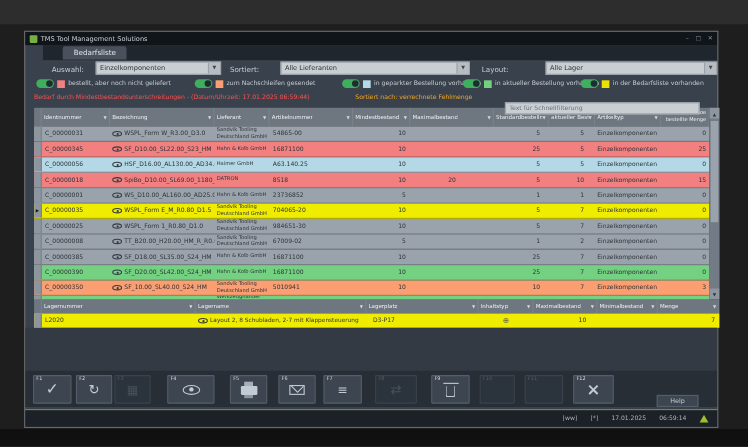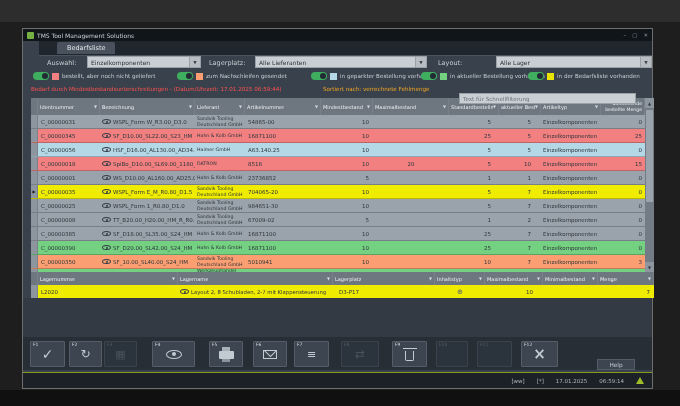--- a/index.html
+++ b/index.html
@@ -166,21 +166,21 @@
   <div class="tabstrip">
     <div class="tab">Bedarfsliste</div>
   </div>
 
   <div class="filters">
     <span class="flabel" id="lb-auswahl">Auswahl:</span>
     <div class="dd" id="dd-auswahl">
       <span class="val">Einzelkomponenten</span>
       <span class="ddarrow">▼</span>
     </div>
-    <span class="flabel" id="lb-lieferant">Lagerplatz:</span>
+    <span class="flabel" id="lb-lieferant">Sortiert:</span>
     <div class="dd" id="dd-lieferant">
       <span class="val">Alle Lieferanten</span>
       <span class="ddarrow">▼</span>
     </div>
     <span class="flabel" id="lb-lager">Layout:</span>
     <div class="dd" id="dd-lager">
       <span class="val">Alle Lager</span>
       <span class="ddarrow">▼</span>
     </div>
   </div>

